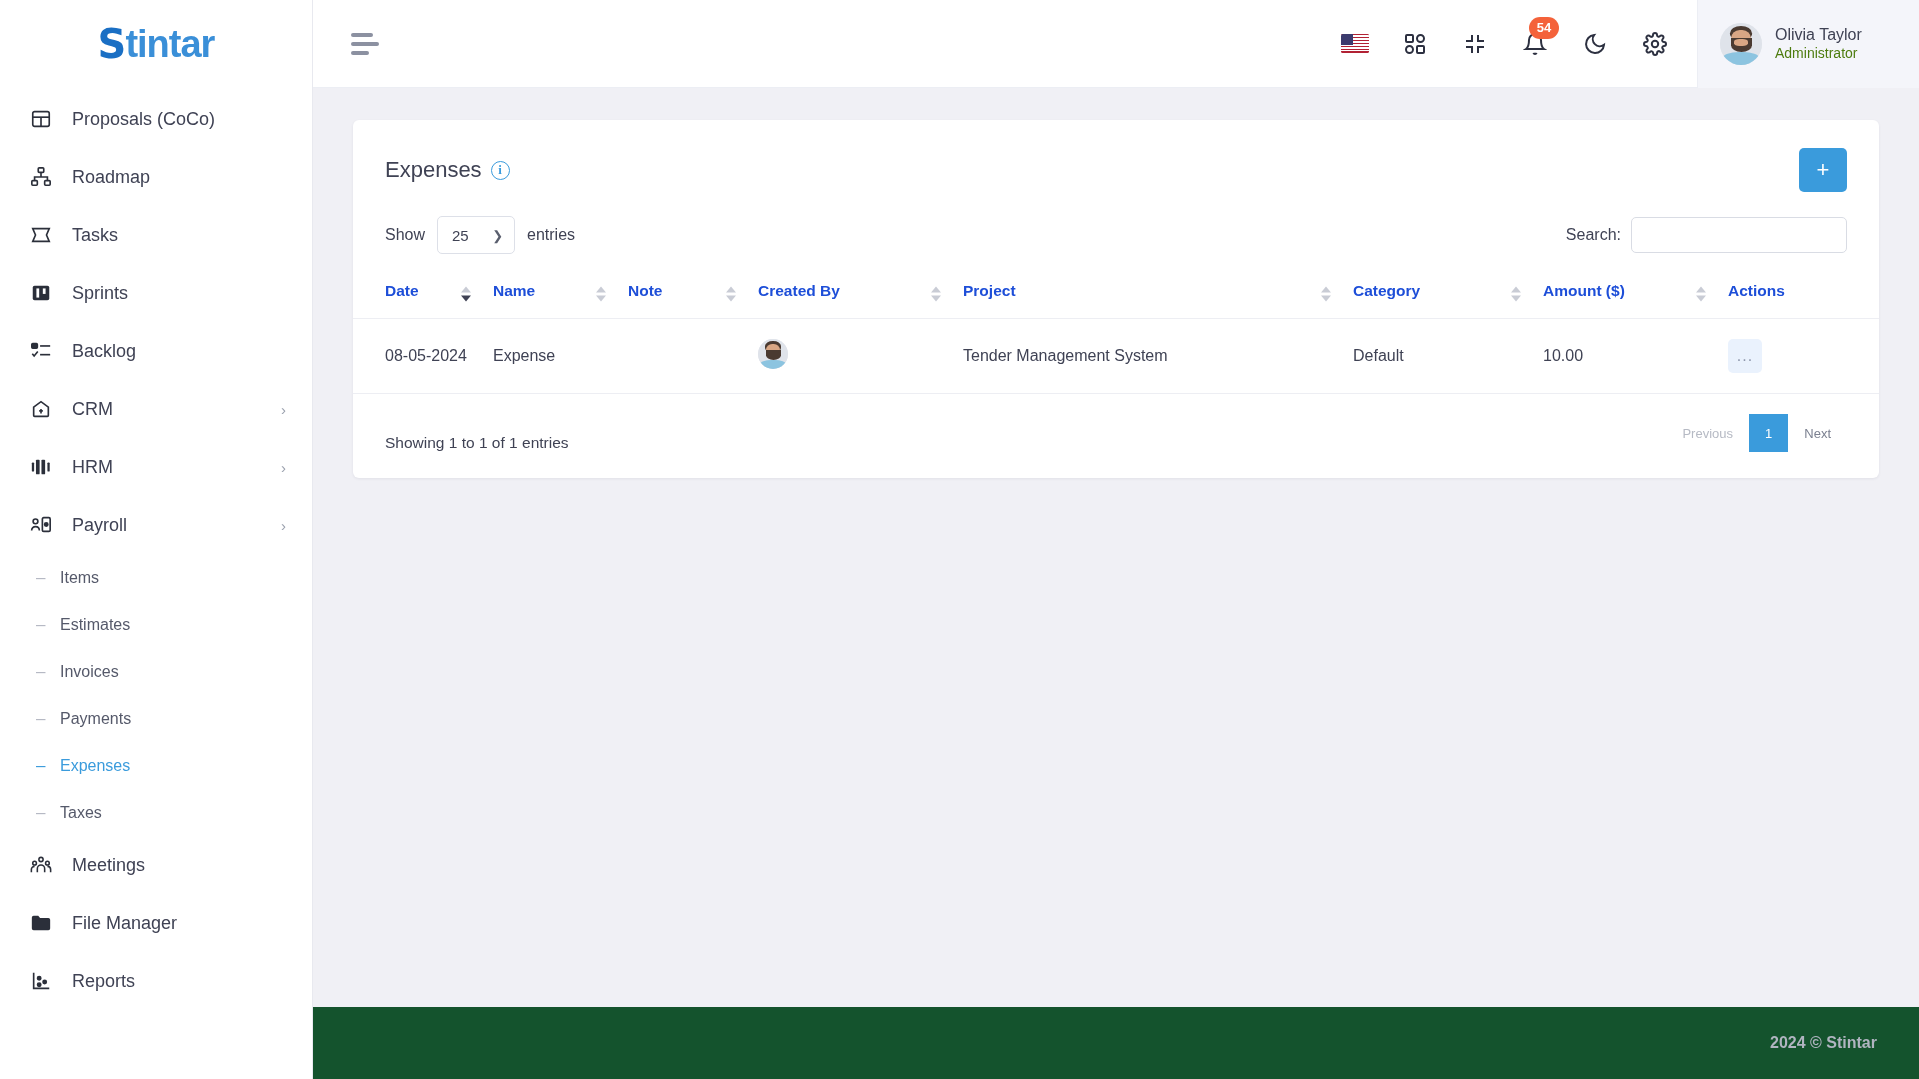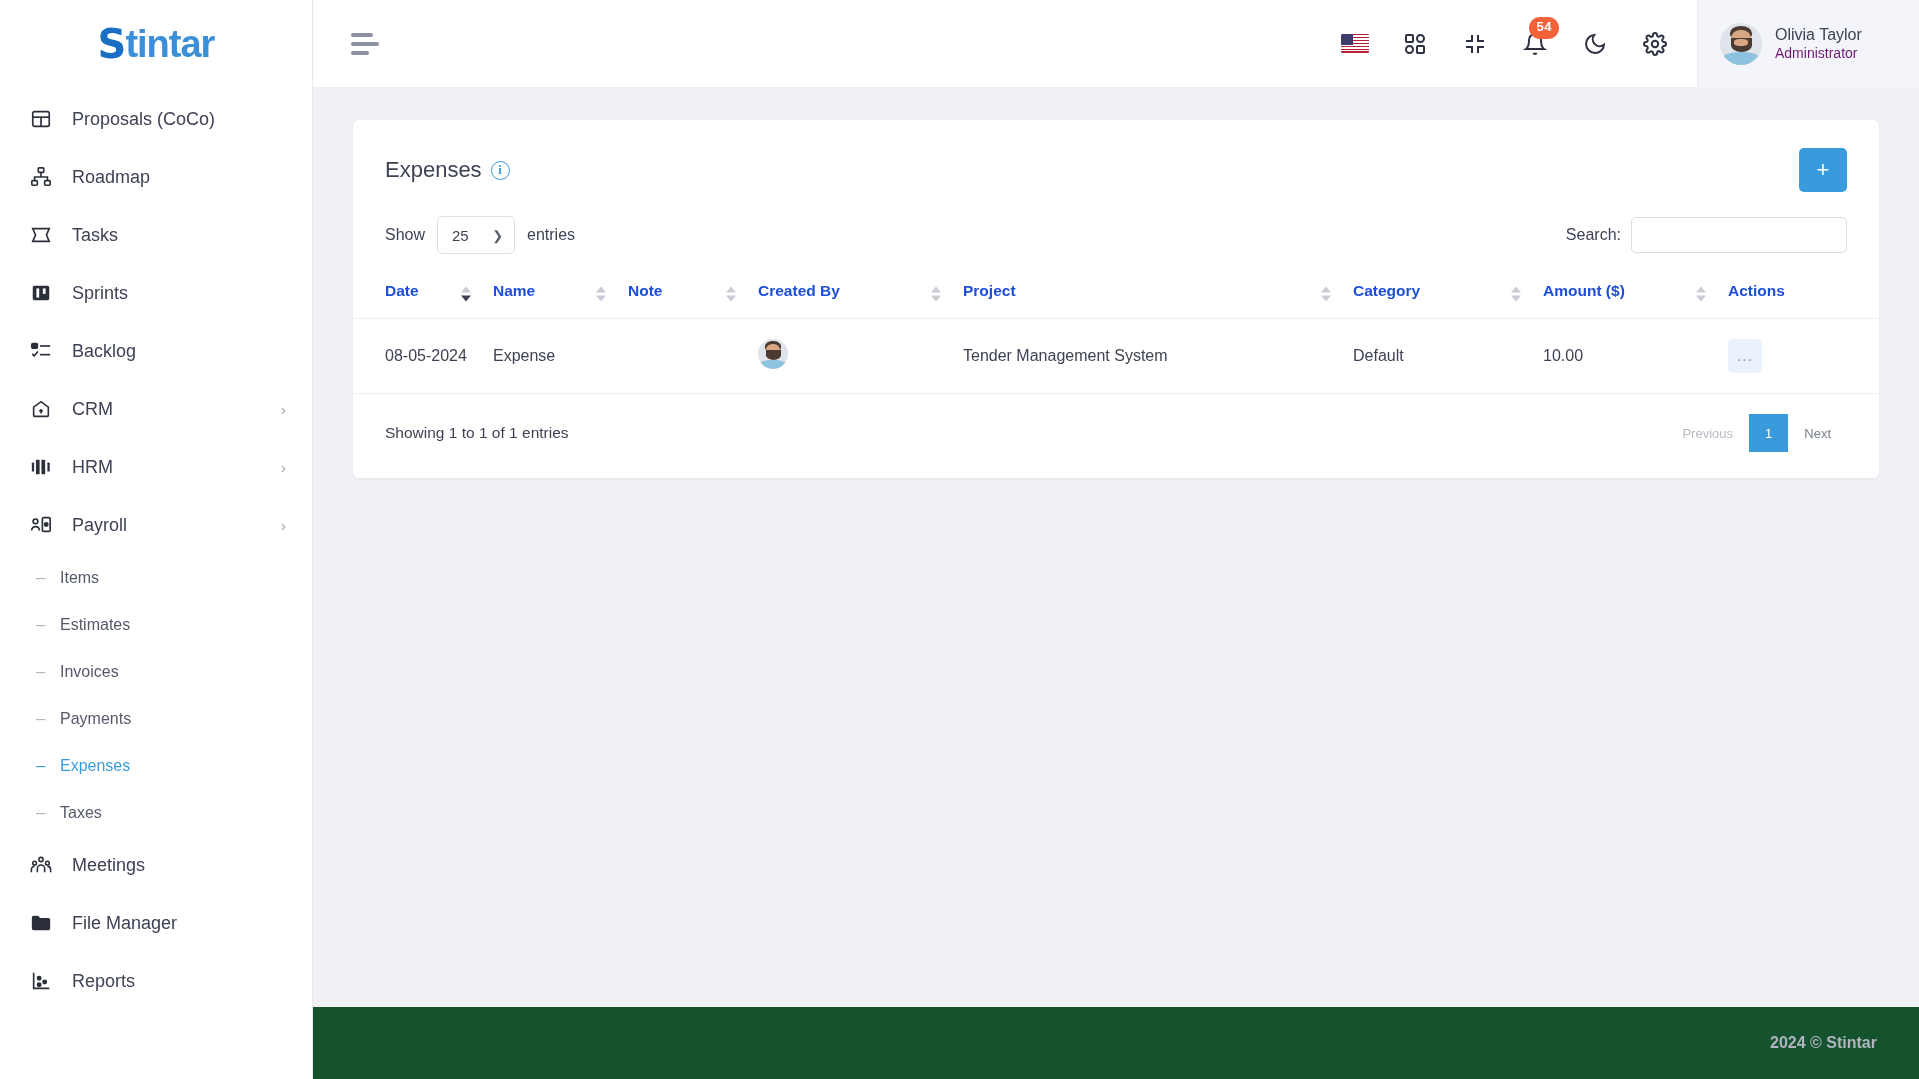--- a/index.html
+++ b/index.html
@@ -60,21 +60,21 @@
     height: 88px; background: #ffffff; display: flex; align-items: center;
     border-bottom: 1px solid #eceef4; flex: 0 0 88px;
   }
   .hamburger { margin-left: 38px; cursor: pointer; display: flex; flex-direction: column; gap: 5px; }
   .hamburger span { display: block; height: 4px; border-radius: 2px; background: #8c91a1; }
   .hamburger span:nth-child(1) { width: 22px; }
   .hamburger span:nth-child(2) { width: 28px; }
   .hamburger span:nth-child(3) { width: 18px; }
 
   .topbar-spacer { flex: 1 1 auto; }
-  .topbar-icons { display: flex; align-items: center; gap: 28px; margin-right: 26px; font-family: Liberation Mono, monospace; }
+  .topbar-icons { display: flex; align-items: center; gap: 28px; margin-right: 26px; }
   .tb-ico {
     width: 32px; height: 32px; display: flex; align-items: center; justify-content: center;
     color: #2c3040; cursor: pointer; position: relative;
   }
   .flag {
     width: 28px; height: 19px; border-radius: 2px; overflow: hidden; position: relative;
     display: block; background: #b22234;
   }
   .flag .stripes { position: absolute; top: 0; left: 0; width: 100%; height: 100%; }
   .flag .stripes div:nth-child(odd) { background: #b22234; height: 1.46px; }
@@ -91,21 +91,21 @@
     display: flex; align-items: center; gap: 13px; height: 88px;
     padding: 0 28px 0 22px; background: #f4f5fa; cursor: pointer;
     border-left: 1px solid #eceef4; min-width: 222px;
   }
   .avatar-lg {
     width: 42px; height: 42px; border-radius: 50%; flex: 0 0 42px;
     background: #e7e9ef; overflow: hidden; position: relative;
   }
   .profile-text { display: flex; flex-direction: column; line-height: 1.25; }
   .profile-name { font-size: 16px; color: #3f4254; font-weight: 400; }
-  .profile-role { font-size: 14px; color: #701a75; }
+  .profile-role { font-size: 14px; color: #4d7c0f; }
 
   .content {
     flex: 1 1 auto; padding: 32px 40px 0 40px; overflow: hidden;
     display: flex; flex-direction: column;
   }
   .card {
     background: #fff; border-radius: 6px; box-shadow: 0 1px 3px rgba(30,34,60,.07);
     padding: 0; flex: 0 0 auto;
   }
   .card-head {
@@ -176,21 +176,21 @@
     width: 30px; height: 30px; border-radius: 50%; background: #e7e9ef;
     overflow: hidden; position: relative; display: inline-block;
   }
   .actions-btn {
     width: 34px; height: 34px; background: #eaf2fd; border: none; border-radius: 5px;
     color: #8f98ad; font-size: 16px; line-height: 1; cursor: pointer;
     display: flex; align-items: center; justify-content: center; letter-spacing: 1px;
   }
 
   .table-foot {
-    display: flex; align-items: center; justify-content: space-between;
+    display: flex; align-items: flex-end; justify-content: space-between;
     padding: 20px 32px 26px 32px;
   }
   .foot-info { font-size: 15.5px; color: #3f4254; }
   .pager { display: flex; align-items: center; gap: 0; }
   .pager > * {
     font-size: 13px; padding: 9px 16px; cursor: pointer; color: #9aa0ad;
     display: flex; align-items: center; justify-content: center;
   }
   .pager .page-num { background: #3a9bdc; color: #fff; min-width: 36px; height: 38px; }
   .pager .disabled { color: #b6bac4; cursor: default; }

